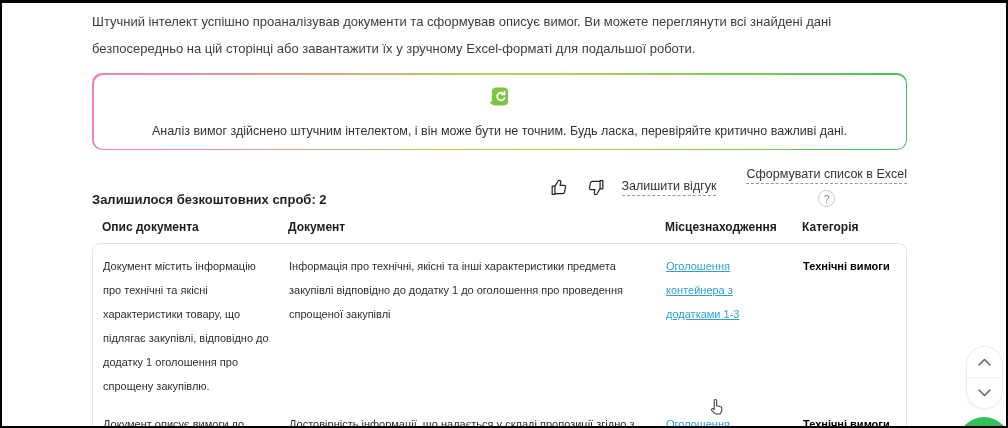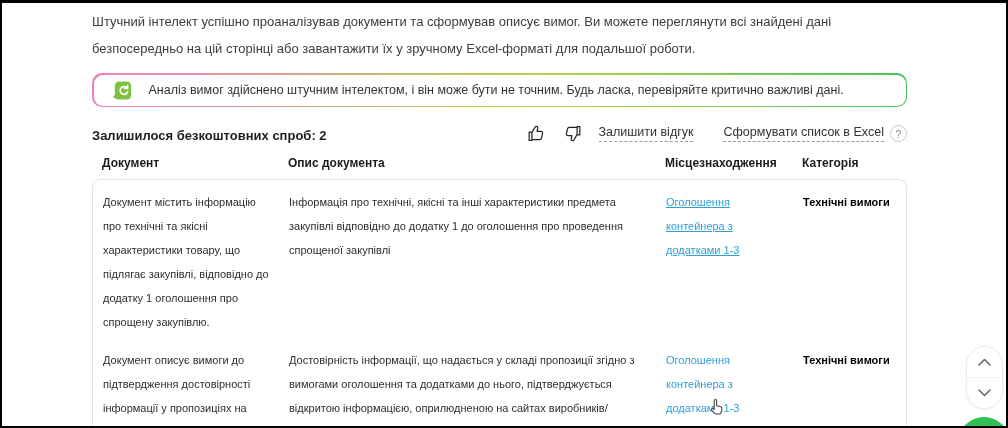--- a/index.html
+++ b/index.html
@@ -15,28 +15,28 @@
     width:1008px;height:428px;
     border:2px solid #000;border-top-width:3px;
     position:relative;overflow:hidden;background:#fff;
     font-family:"Liberation Sans", sans-serif;color:#2e2e2e;
   }
   .content{position:absolute;left:90px;top:0;width:815px;}
   .page-title{font-size:17px;font-weight:700;color:#1e1e1e;margin:10px 0 0;}
   .page-desc{margin:5px 0 0;font-size:13px;line-height:27px;color:#3d3d3d;}
   .notice{margin-top:11px;border-radius:10px;padding:1.5px;
     background:linear-gradient(90deg,var(--grad-left),var(--grad-mid) 55%,var(--grad-right));}
-  .notice-inner{background:#fff;border-radius:9px;display:flex;align-items:center;gap:15px;padding:4px 17px;}
+  .notice-inner{background:#fff;border-radius:9px;display:flex;align-items:center;gap:15px;padding:10px 17px;flex-direction:column;}
   .notice-text{font-size:12.5px;color:#333;line-height:16px;}
   .toolbar{margin-top:17px;display:flex;justify-content:space-between;align-items:flex-end;}
   .attempts{font-size:13px;font-weight:700;color:#1f1f1f;}
   .actions{display:flex;align-items:center;gap:17px;}
   .icon-btn{background:none;border:none;padding:0;cursor:pointer;display:flex;align-items:center;}
   .pseudo-link{font-size:12.5px;color:#333;border-bottom:1px dashed #9a9a9a;padding-bottom:2px;cursor:pointer;white-space:nowrap;}
-  .excel-wrap{display:flex;align-items:center;gap:6px;margin-left:13px;}
+  .excel-wrap{display:flex;align-items:center;gap:6px;margin-left:13px;flex-direction:column;}
   .help-circle{width:17px;height:17px;border:1px solid #c9c9c9;border-radius:50%;
     display:flex;align-items:center;justify-content:center;font-size:10.5px;color:#8a8a8a;cursor:pointer;background:#fff;}
   .grid{display:grid;grid-template-columns:186px 377px 137px 1fr;}
   .grid > div{padding-left:10px;padding-right:10px;}
   .table-head{margin-top:13px;font-size:12px;font-weight:700;color:#1c1c1c;}
   .table-card{margin-top:9px;border:1px solid #e4e4e4;border-radius:8px;height:260px;overflow:hidden;}
   .row{padding:10px 0 4px;font-size:11px;line-height:24px;color:#2e2e2e;}
   .cell-doc,.cell-desc{color:#2e2e2e;}
   .cell-loc a{color:var(--link);text-decoration:none;cursor:pointer;}
   .cell-loc.underlined a{text-decoration:underline;}
@@ -87,22 +87,22 @@
       </button>
       <span class="pseudo-link">Залишити відгук</span>
       <span class="excel-wrap">
         <span class="pseudo-link">Сформувати список в Excel</span>
         <span class="help-circle">?</span>
       </span>
     </div>
   </div>
 
   <div class="grid table-head">
+    <div>Опис документа</div>
     <div>Документ</div>
-    <div>Опис документа</div>
     <div>Місцезнаходження</div>
     <div>Категорія</div>
   </div>
 
   <div class="table-card">
 
     <div class="grid row">
       <div class="cell-doc">Документ містить інформацію про технічні та якісні характеристики товару, що підлягає закупівлі, відповідно до додатку 1 оголошення про спрощену закупівлю.</div>
       <div class="cell-desc">Інформація про технічні, якісні та інші характеристики предмета закупівлі відповідно до додатку 1 до оголошення про проведення спрощеної закупівлі</div>
       <div class="cell-loc underlined">

